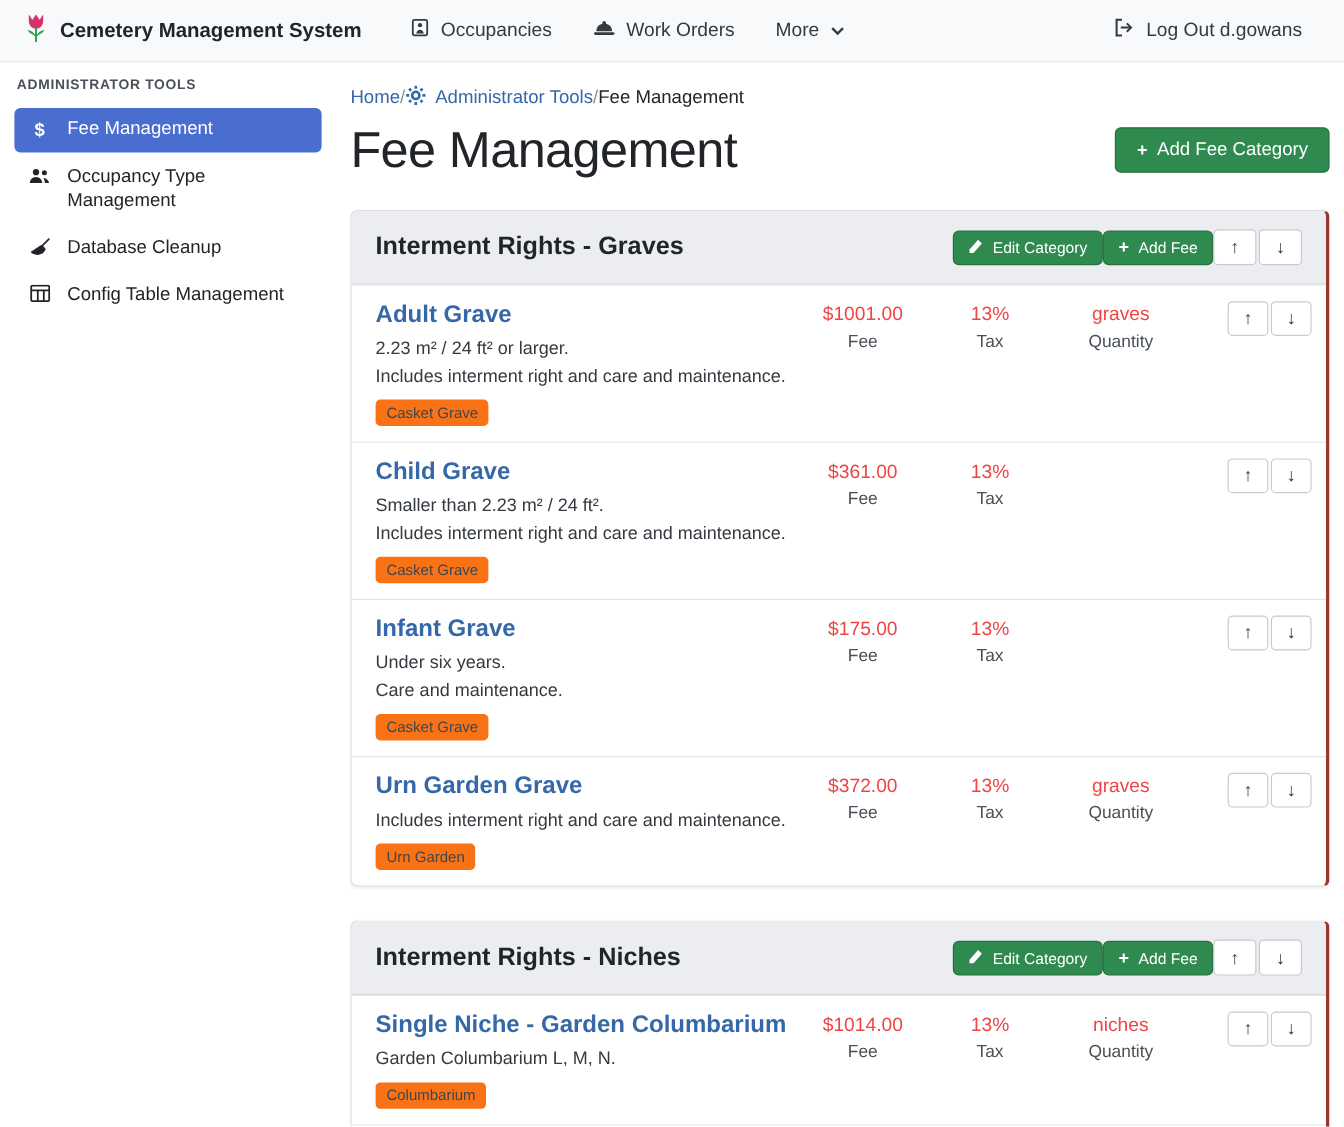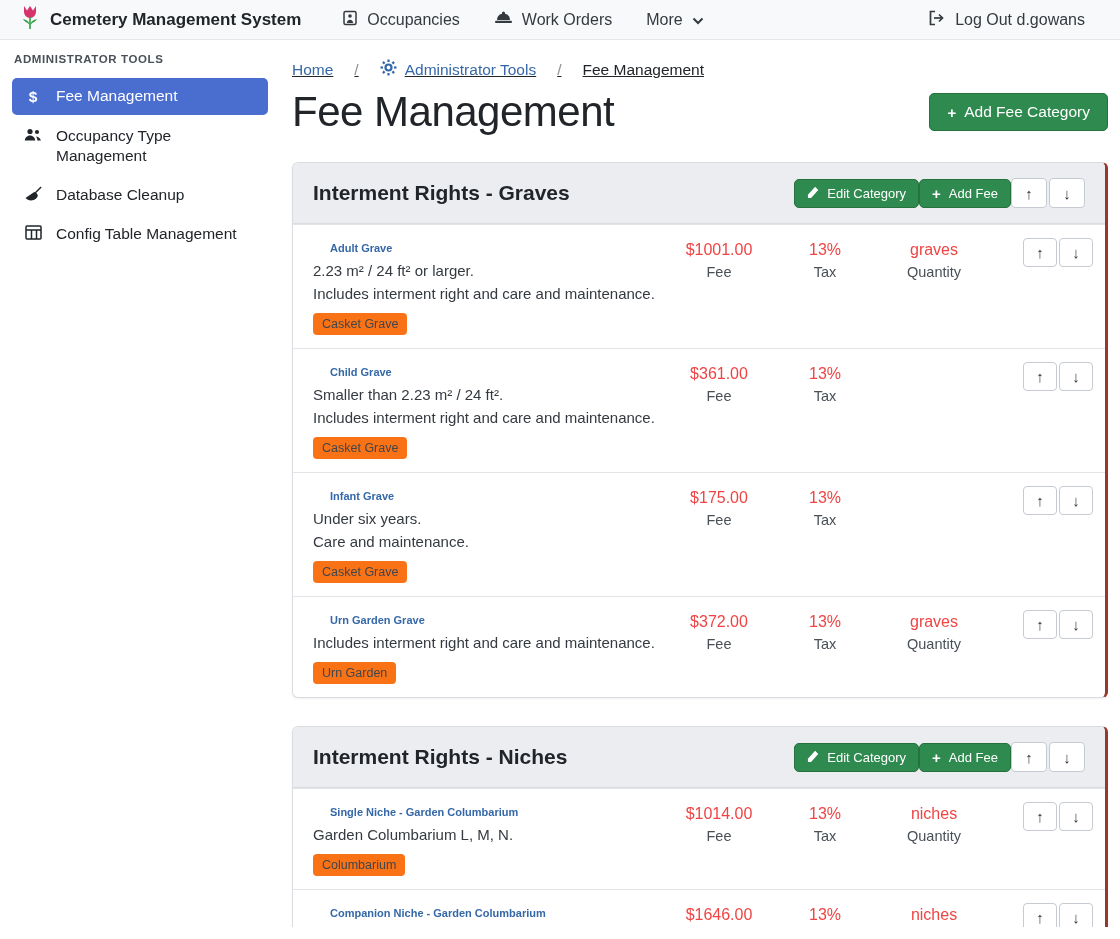--- a/index.html
+++ b/index.html
@@ -7,21 +7,21 @@
     --link-blue:#3568a8;
     --button-green:#2e8a4e;
     --button-green-border:#27713f;
     --card-edge-red:#97382e;
   }
   *{box-sizing:border-box;margin:0;padding:0;}
   html,body{width:1120px;height:939px;overflow:hidden;background:#fff;
     font-family:"Liberation Sans","DejaVu Sans",sans-serif;color:#212529;}
 
   
-  .navbar{display:flex;align-items:center;height:40px;background:#f8f9fa;
+  .navbar{display:flex;align-items:center;height:52px;background:#f8f9fa;
     border-bottom:1px solid #e4e7ea;padding:0 20px;gap:4px;}
   .brand{display:flex;align-items:center;gap:10px;font-weight:700;font-size:17px;
     color:#212529;margin-right:22px;cursor:pointer;white-space:nowrap;}
   .nav-link{display:flex;align-items:center;gap:9px;color:#343a40;font-size:16px;
     padding:8px 15px;cursor:pointer;white-space:nowrap;}
   .nav-link svg{flex:0 0 auto;}
   .nav-spacer{flex:1;}
 
   
   .layout{display:flex;height:887px;}
@@ -31,21 +31,21 @@
   .side-item{display:flex;align-items:flex-start;gap:13px;margin:3px 12px;
     padding:8px 11px;border-radius:5px;font-size:15.5px;line-height:20px;
     color:#212529;cursor:pointer;}
   .side-item .si-icon{width:20px;flex:0 0 20px;display:flex;justify-content:center;
     margin-top:1px;font-weight:700;}
   .side-item.active{background:var(--accent-blue);color:#fff;}
 
   .main{flex:1;padding:13px 12px 0 12px;overflow:hidden;}
 
   
-  .breadcrumb{display:flex;align-items:center;gap:21px;font-size:15.5px;margin:6px 0 8px;text-decoration:underline;}
+  .breadcrumb{display:flex;align-items:center;gap:0;font-size:15.5px;margin:6px 0 8px;}
   .crumb-link{color:var(--link-blue);text-decoration:none;cursor:pointer;
     display:flex;align-items:center;gap:8px;}
   .crumb-sep{color:#8a9199;}
   .crumb-current{color:#212529;}
 
   
   .title-row{display:flex;align-items:center;justify-content:space-between;margin:8px 0 26px;}
   .page-title{font-size:42px;font-weight:400;letter-spacing:-.5px;color:#212529;}
 
   .btn-green{background:var(--button-green);color:#fff;border:1px solid var(--button-green-border);
@@ -65,22 +65,22 @@
   .card{border:1px solid #d9dde1;border-right:3px solid var(--card-edge-red);
     border-radius:6px;box-shadow:0 1px 2px rgba(0,0,0,.06);margin-bottom:28px;
     background:#fff;overflow:hidden;}
   .card-header{display:flex;align-items:center;background:#ebedf0;
     padding:15px 20px;border-bottom:1px solid #d9dde1;}
   .card-title{flex:1;font-size:21px;font-weight:700;color:#212529;}
 
   .fee-row{display:grid;grid-template-columns:1fr 112px 100px 118px 100px;
     padding:13px 12px 13px 20px;align-items:start;}
   .fee-row:not(:first-child){border-top:1px solid #e2e5e8;}
-  .fee-name{color:var(--link-blue);font-weight:700;font-size:11px;
-    text-decoration:none;display:inline-block;margin-bottom:5px;cursor:pointer;margin-left:17px;}
+  .fee-name{color:var(--link-blue);font-weight:700;font-size:20px;
+    text-decoration:none;display:inline-block;margin-bottom:5px;cursor:pointer;}
   .fee-desc{color:#343a40;font-size:15px;line-height:23px;}
   .badge{display:inline-block;margin-top:8px;background:#f97316;color:#41464b;
     font-size:12.5px;padding:4px 9px;border-radius:4px;}
   .stat{text-align:center;padding-top:1px;}
   .stat-value{font-size:16px;color:#ef4444;line-height:22px;}
   .stat-label{font-size:14.5px;color:#495057;margin-top:3px;}
   .row-actions{display:flex;gap:2px;justify-content:flex-end;}
 </style>
 </head>
 <body>

